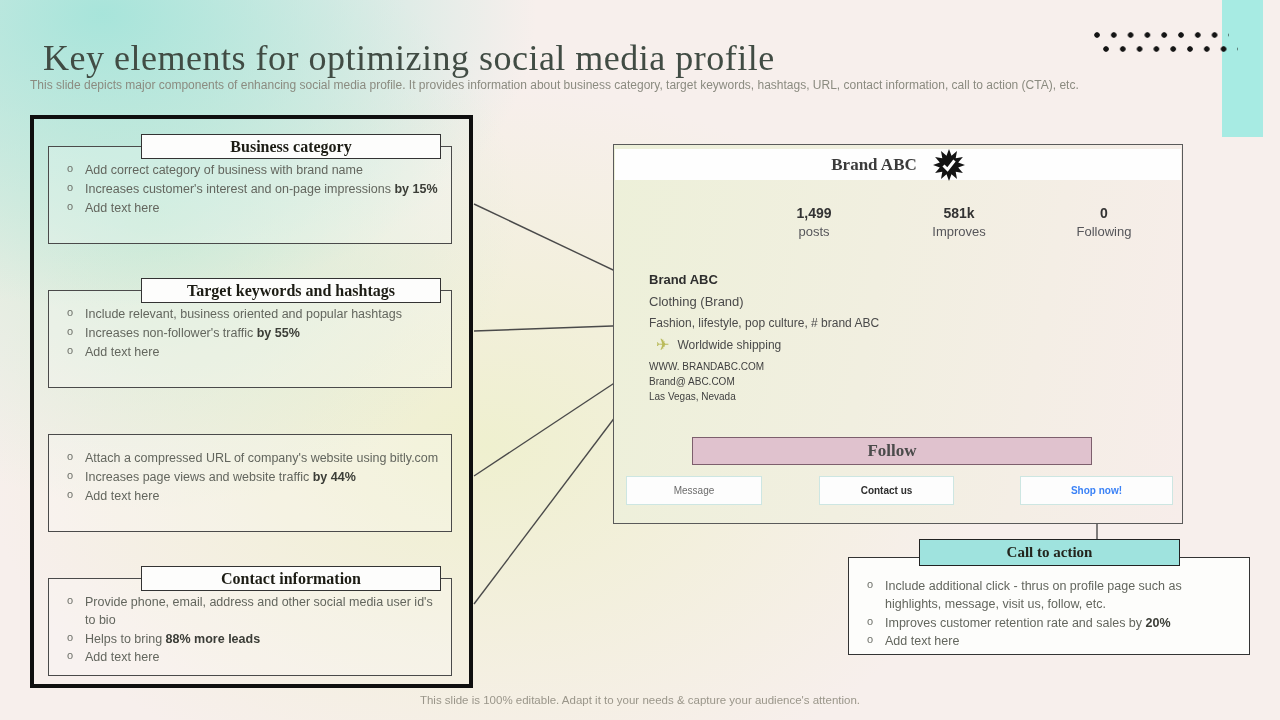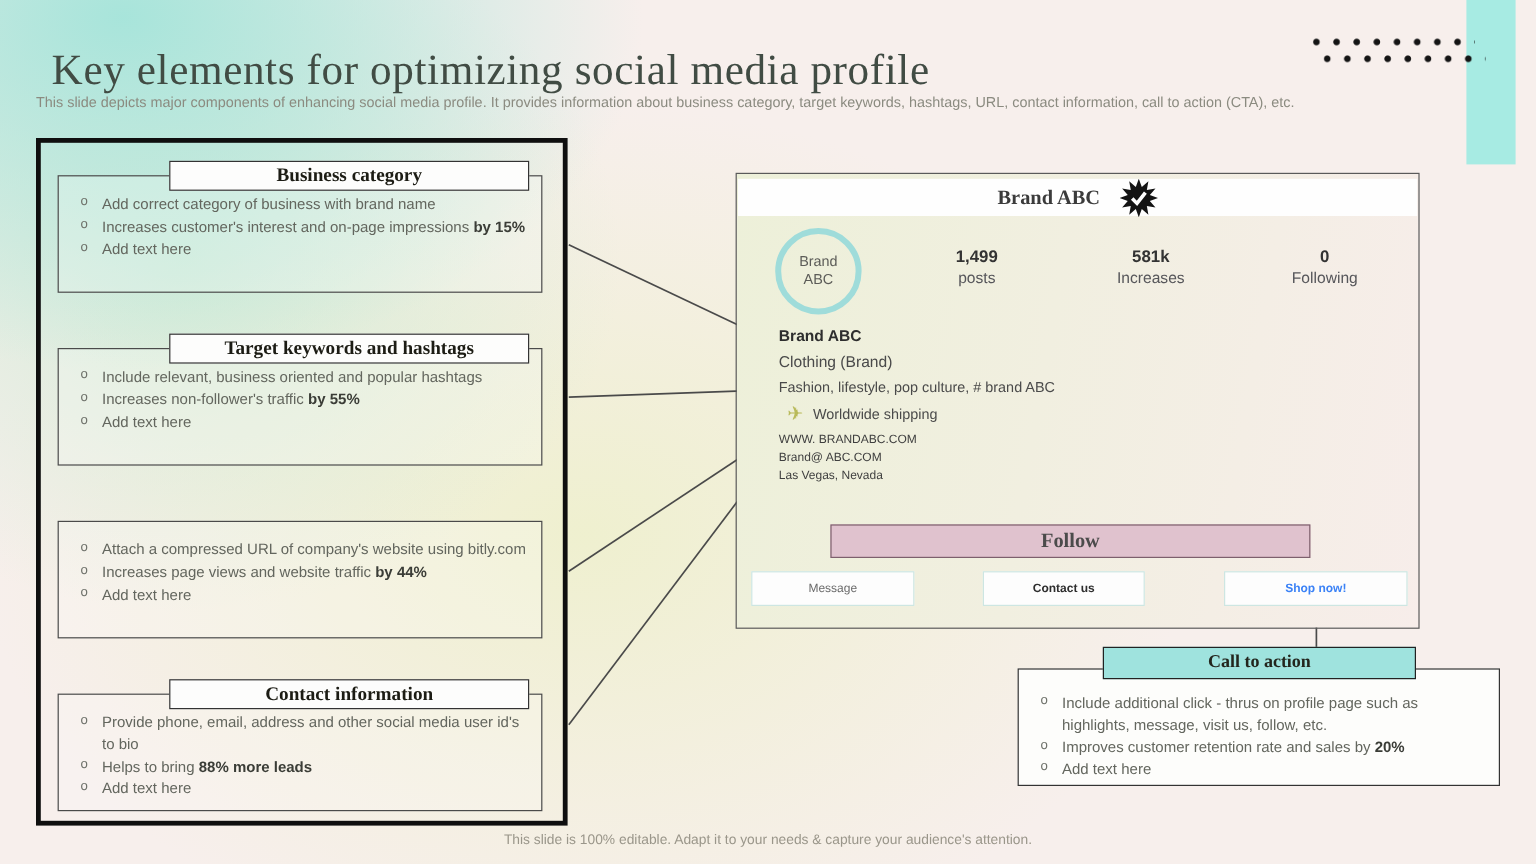--- a/index.html
+++ b/index.html
@@ -158,32 +158,28 @@
 
   <div class="profile-card">
     <div class="card-header">
       <span class="ttl">Brand ABC</span>
       <svg class="badge" width="32" height="32" viewBox="0 0 32 32">
         <polygon points="32,16 25.2,18.5 29.9,24 22.7,22.7 24,29.9 18.5,25.2 16,32 13.5,25.2 8,29.9 9.3,22.7 2.1,24 6.8,18.5 0,16 6.8,13.5 2.1,8 9.3,9.3 8,2.1 13.5,6.8 16,0 18.5,6.8 24,2.1 22.7,9.3 29.9,8 25.2,13.5" fill="#141414"></polygon>
         <path d="M10.5,16.5 L14.5,20.5 L21.5,11.5" stroke="#ffffff" stroke-width="3" fill="none"></path>
       </svg>
     </div>
 
-    <div class="avatar">
-      <span>Brand</span>
-      <span>ABC</span>
-    </div>
 
     <div class="stat s0">
       <div class="v">1,499</div>
       <div class="l">posts</div>
     </div>
     <div class="stat s1">
       <div class="v">581k</div>
-      <div class="l">Increases</div>
+      <div class="l">Improves</div>
     </div>
     <div class="stat s2">
       <div class="v">0</div>
       <div class="l">Following</div>
     </div>
 
     <div class="bio-row bio-name">Brand ABC</div>
     <div class="bio-row bio-cat">Clothing (Brand)</div>
     <div class="bio-row bio-key">Fashion, lifestyle, pop culture, # brand ABC</div>
     <div class="bio-row bio-ship">

